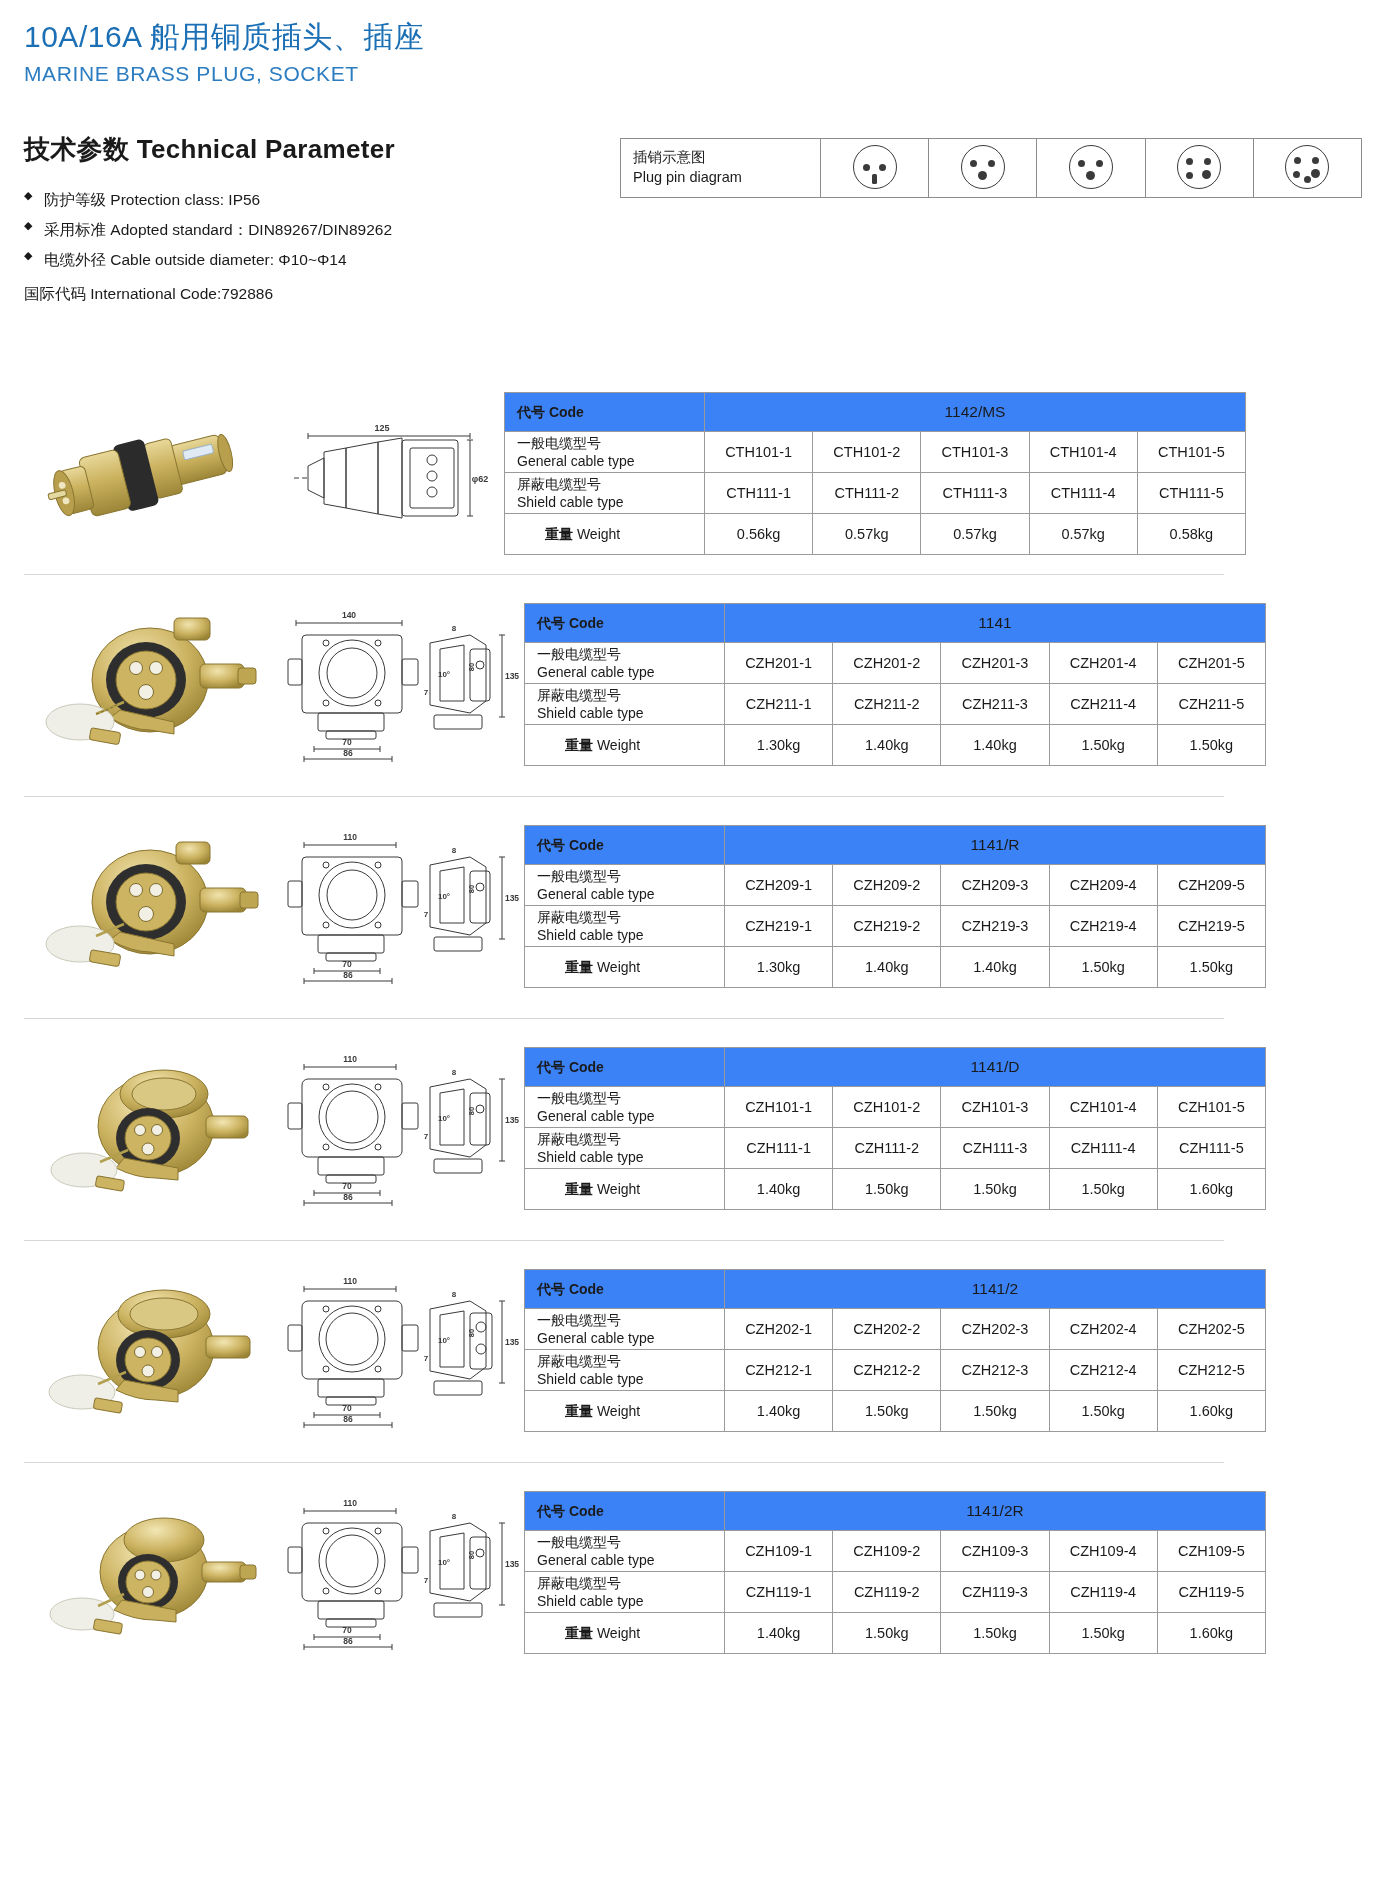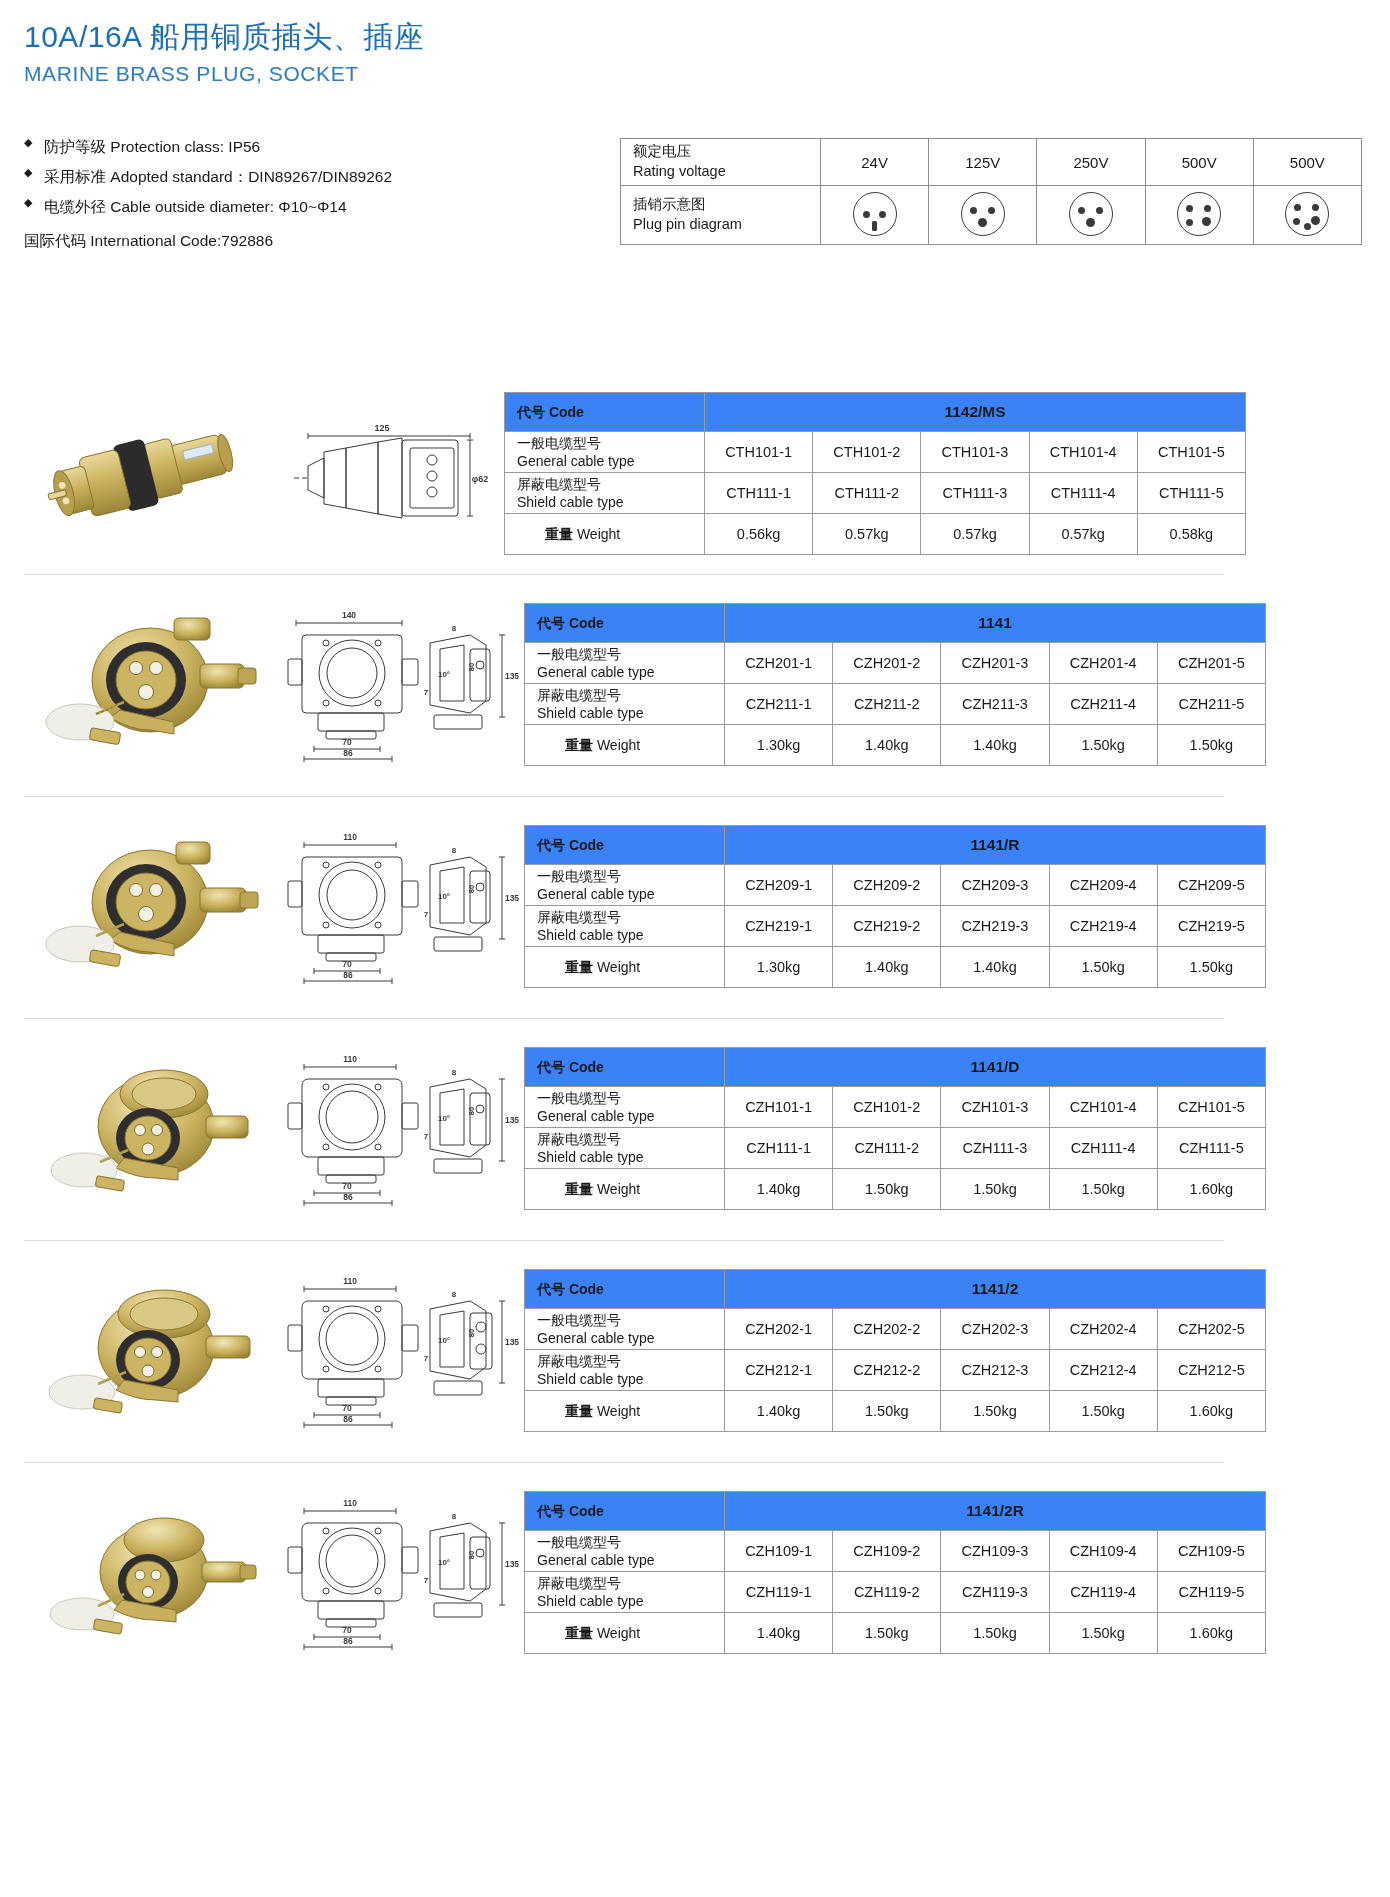--- a/index.html
+++ b/index.html
@@ -180,61 +180,51 @@
     font-size: 14px;
   }
   .spec-table tr.code-row td {
     background: #3b82f6;
     height: 36px;
   }
   .spec-table tr.code-row td.label {
     font-weight: bold;
   }
   .spec-table tr.code-row td.code-val {
-    font-weight: bold;
+    font-weight: normal;
     font-size: 15.5px;
   }
   .spec-table td.label b { font-weight: bold; }
   .spec-table tr.weight-row td.label b { font-weight: bold; margin-left: 28px; }
   
   .img-wrap { line-height: 0; }
   svg { display: block; }
 </style>
 </head>
 <body>
 
 <div class="page">
 
   <div class="header">
     <div class="title-cn">10A/16A 船用铜质插头、插座</div>
     <div class="title-en">MARINE BRASS PLUG, SOCKET</div>
   </div>
 
   <div class="tech-block">
+    <div class="tech-title">技术参数 Technical Parameter</div>
     <ul class="tech-list">
       <li><span class="bullet">◆</span><span>防护等级 Protection class: IP56</span></li>
       <li><span class="bullet">◆</span><span>采用标准 Adopted standard：DIN89267/DIN89262</span></li>
       <li><span class="bullet">◆</span><span>电缆外径 Cable outside diameter: Φ10~Φ14</span></li>
     </ul>
     <div class="intl-code">国际代码 International Code:792886</div>
   </div>
 
   <table class="volt-table">
     <tbody>
-        <tr>
-      <td class="rowhead">
-        <div>额定电压</div>
-        <div>Rating voltage</div>
-      </td>
-      <td>24V</td>
-      <td>125V</td>
-      <td>250V</td>
-      <td>500V</td>
-      <td>500V</td>
-    </tr>
     <tr class="diagram-row">
       <td class="rowhead">
         <div>插销示意图</div>
         <div>Plug pin diagram</div>
       </td>
       <td>
         <span class="plugdia">
           <span class="pin round" style="left:9px;top:18px;"></span>
           <span class="pin round" style="left:25px;top:18px;"></span>
           <span class="pin bar" style="left:18px;top:28px;"></span>

